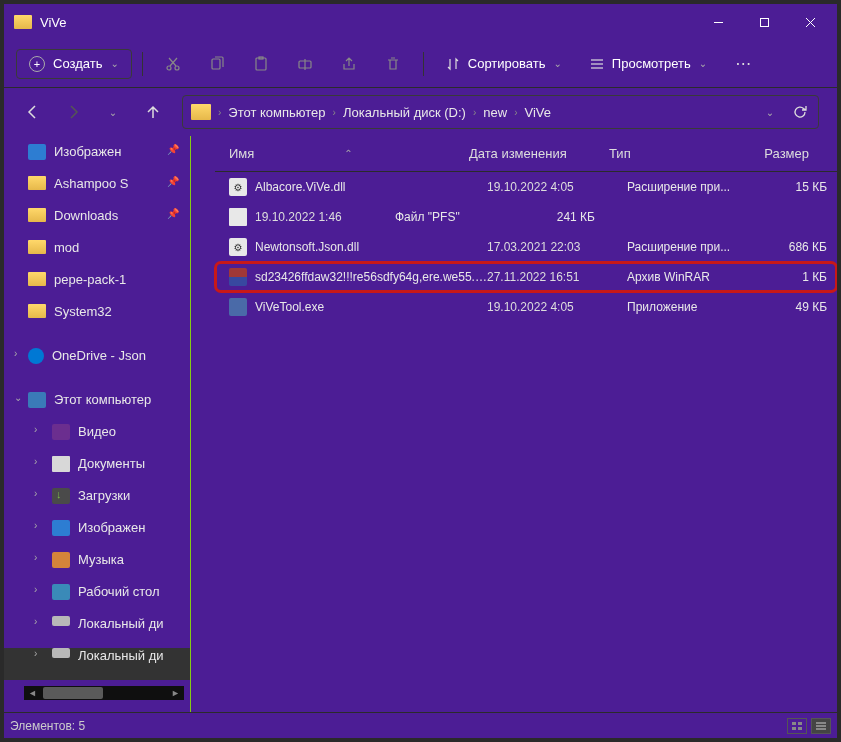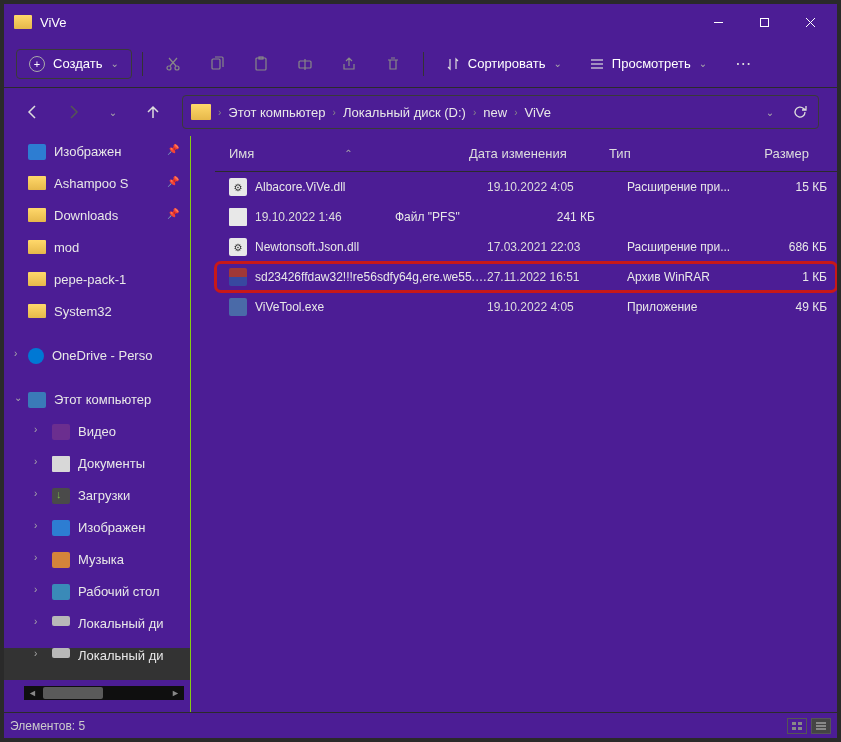--- a/index.html
+++ b/index.html
@@ -236,21 +236,21 @@
         </div>
         <div class="sb-item">
           <span class="chev"></span>
           <span class="ico folder"></span>
           <span>System32</span>
         </div>
         <div style="height: 12px;"></div>
         <div class="sb-item">
           <span class="chev">›</span>
           <span class="ico onedrive"></span>
-          <span>OneDrive - Perso</span>
+          <span>OneDrive - Json</span>
         </div>
         <div style="height: 12px;"></div>
         <div class="sb-item">
           <span class="chev">⌄</span>
           <span class="ico pc"></span>
           <span>Этот компьютер</span>
         </div>
         <div class="sb-item child">
           <span class="chev">›</span>
           <span class="ico video"></span>

